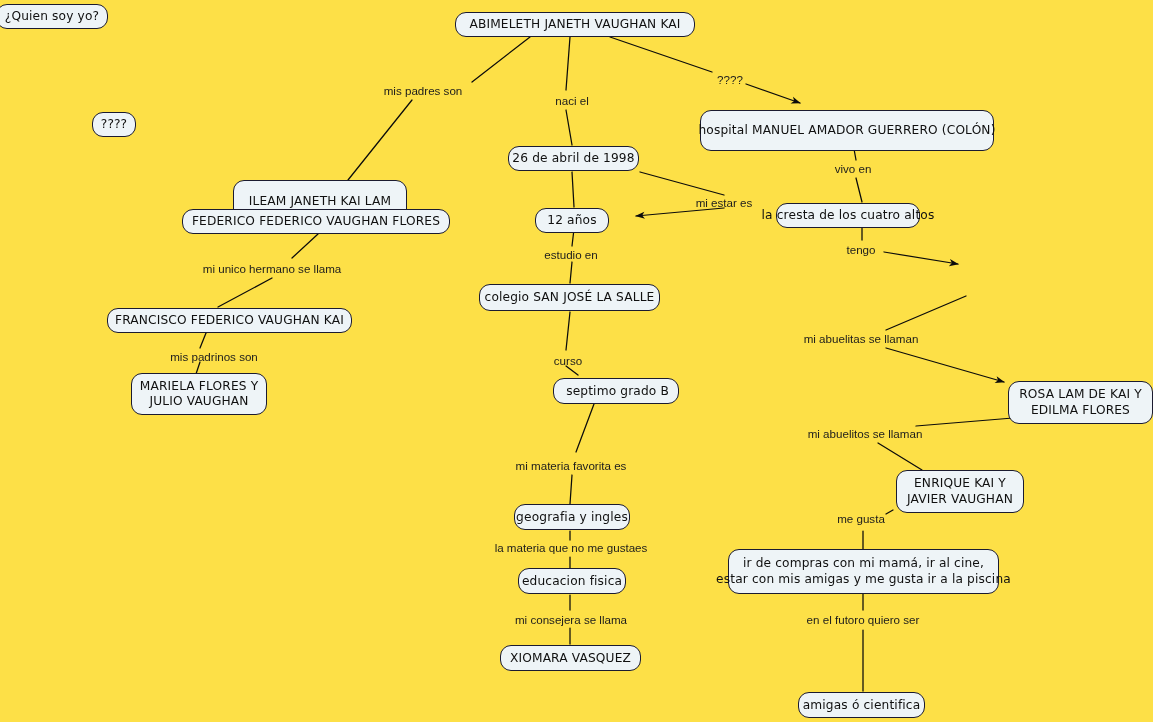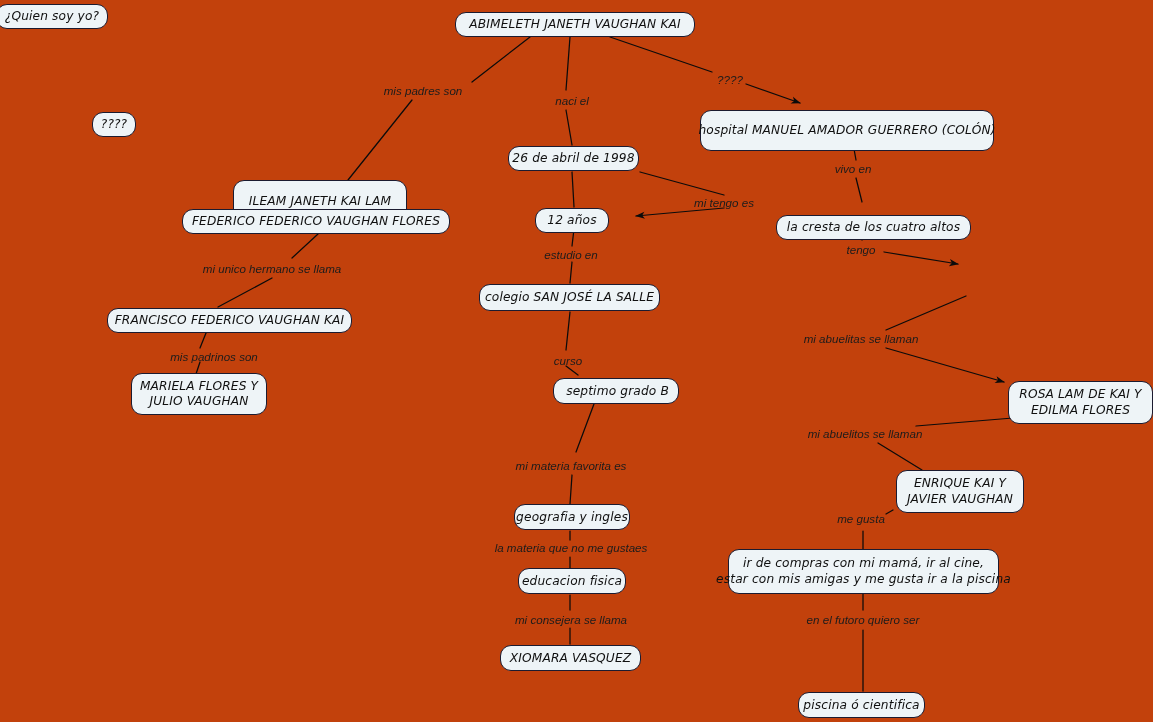--- a/index.html
+++ b/index.html
@@ -8,23 +8,22 @@
     padding: 0;
     background: #ffffff;
   }
   body {
     font-family: "DejaVu Sans", sans-serif;
   }
   #canvas {
     position: relative;
     width: 1153px;
     height: 722px;
-    background: #c2410c;
+    background: #fde047;
     overflow: hidden;
-    font-style: italic;
   }
   #edge-layer {
     position: absolute;
     left: 0;
     top: 0;
     width: 1153px;
     height: 722px;
     pointer-events: none;
   }
   .node {
@@ -185,42 +184,42 @@
   </div>
 
   <div class="node" style="left:500px; top:645px; width:141px; height:26px;">
     <span>XIOMARA VASQUEZ</span>
   </div>
 
   <div class="node" style="left:700px; top:110px; width:294px; height:41px;">
     <span>hospital MANUEL AMADOR GUERRERO (COLÓN)</span>
   </div>
 
-  <div class="node" style="left:776px; top:215px; width:195px; height:25px;justify-content:center;">
+  <div class="node" style="left:776px; top:203px; width:144px; height:25px;justify-content:center;">
     <span>la cresta de los cuatro altos</span>
   </div>
 
 
   <div class="node two-line" style="left:1008px; top:381px; width:145px; height:43px;">
     <span>ROSA LAM DE KAI Y
 EDILMA FLORES</span>
   </div>
 
   <div class="node two-line" style="left:896px; top:470px; width:128px; height:43px;">
     <span>ENRIQUE KAI Y
 JAVIER VAUGHAN</span>
   </div>
 
   <div class="node two-line" style="left:728px; top:549px; width:271px; height:45px;">
     <span>ir de compras con mi mamá, ir al cine,
 estar con mis amigas y me gusta ir a la piscina</span>
   </div>
 
   <div class="node" style="left:798px; top:692px; width:127px; height:26px;">
-    <span>piscina ó cientifica</span>
+    <span>amigas ó cientifica</span>
   </div>
 
   <div class="link-label centered" style="left:423px; top:84px;">
     <span>mis padres son</span>
   </div>
 
   <div class="link-label centered" style="left:572px; top:94px;">
     <span>naci el</span>
   </div>
 
@@ -230,21 +229,21 @@
 
   <div class="link-label centered" style="left:272px; top:262px;">
     <span>mi unico hermano se llama</span>
   </div>
 
   <div class="link-label centered" style="left:214px; top:350px;">
     <span>mis padrinos son</span>
   </div>
 
   <div class="link-label centered" style="left:724px; top:196px;">
-    <span>mi tengo es</span>
+    <span>mi estar es</span>
   </div>
 
   <div class="link-label centered" style="left:571px; top:248px;">
     <span>estudio en</span>
   </div>
 
   <div class="link-label centered" style="left:568px; top:354px;">
     <span>curso</span>
   </div>
 

